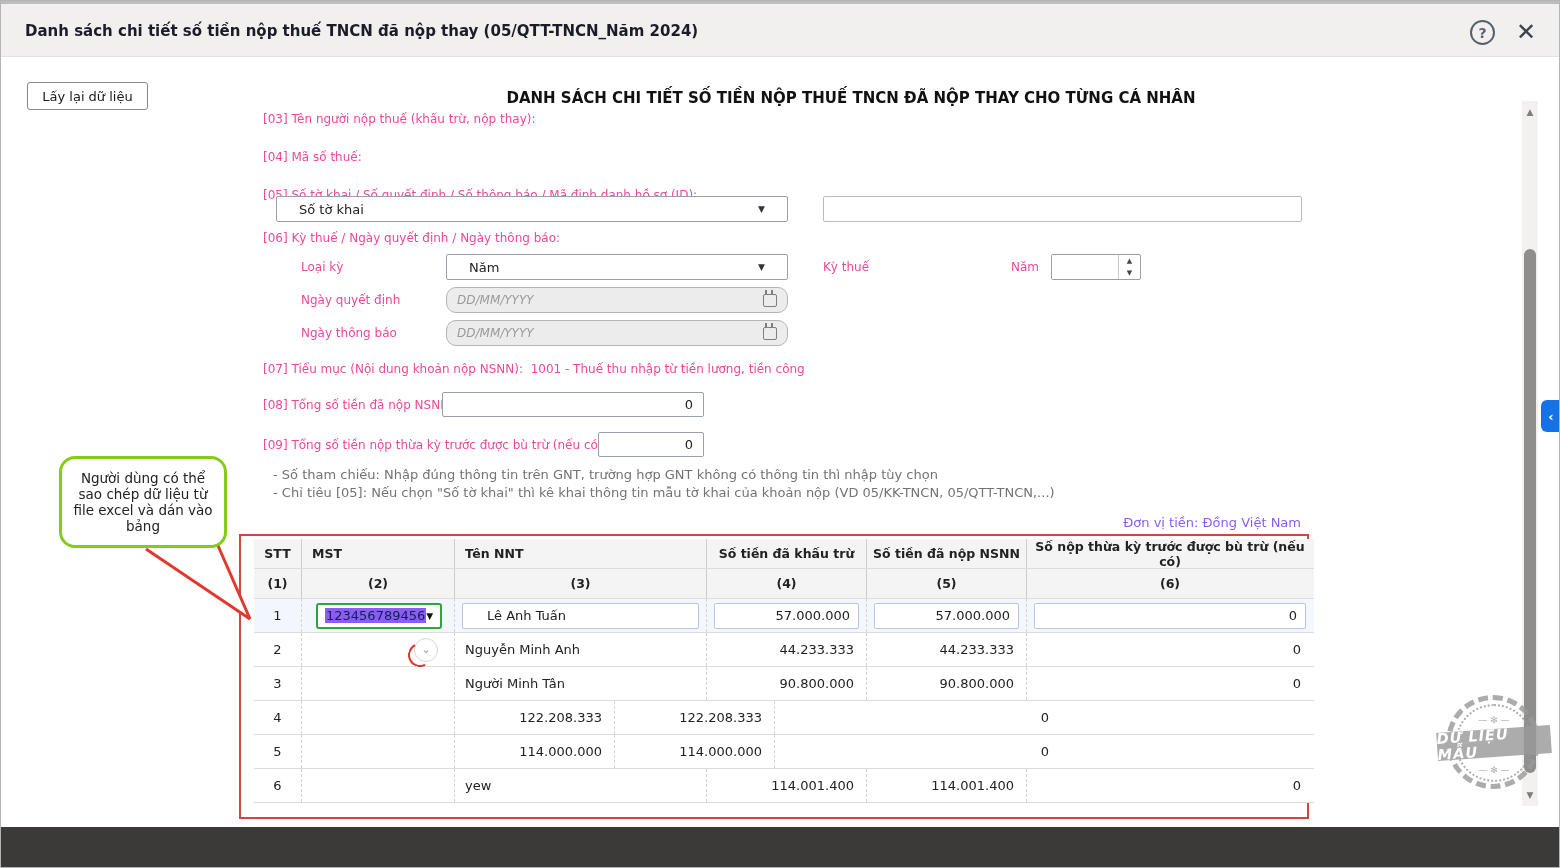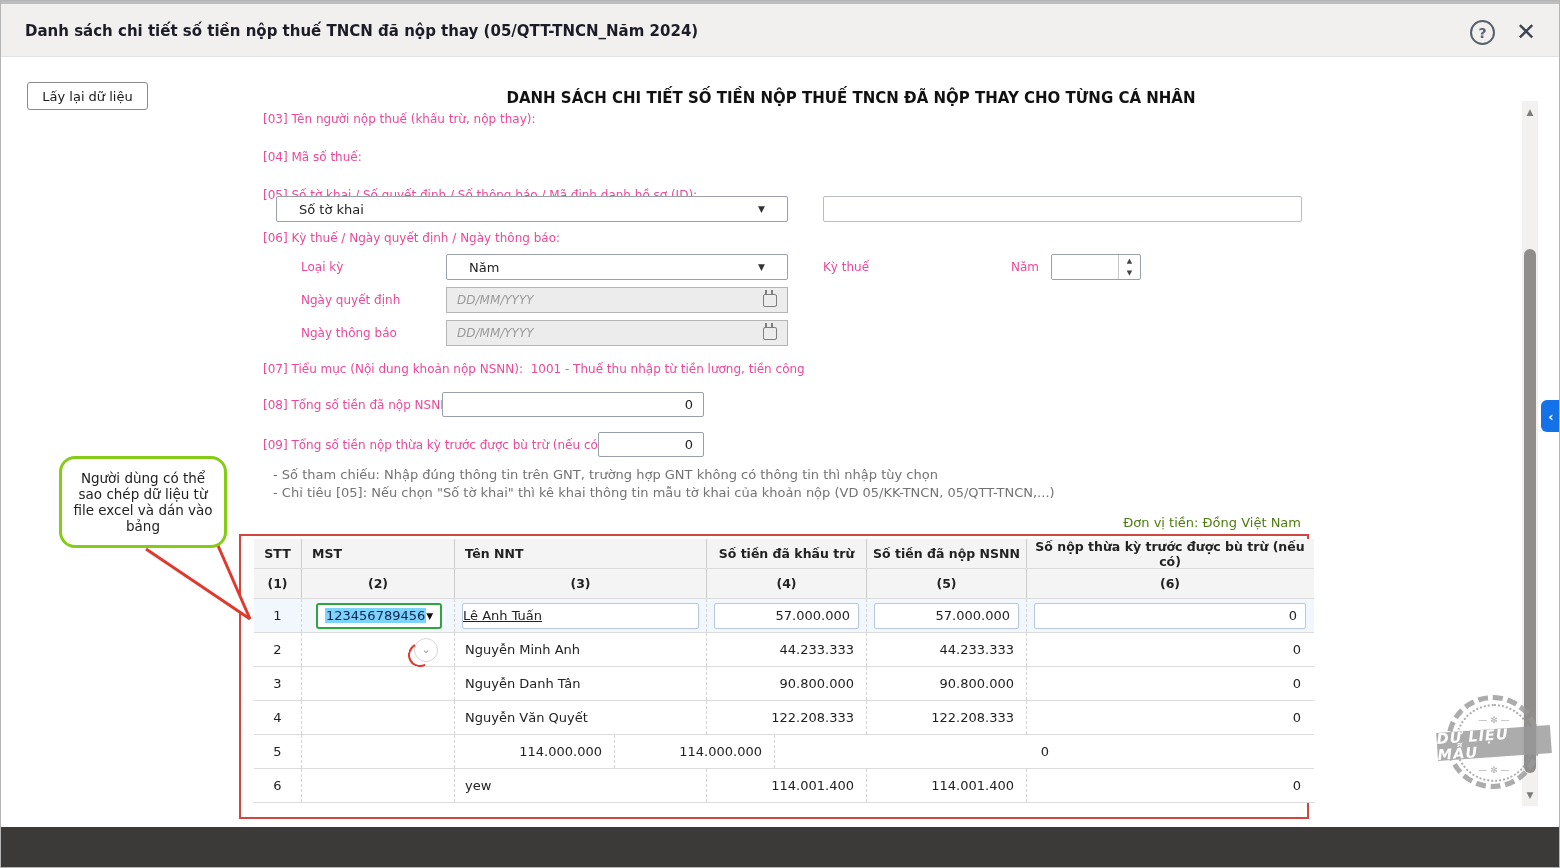--- a/index.html
+++ b/index.html
@@ -24,33 +24,33 @@
                font-size:13px; color:#1a1a1a; display:flex; align-items:center; justify-content:center; cursor:pointer; }
   .heading { position:absolute; left:400px; top:88px; width:900px; text-align:center;
              font-size:15px; font-weight:bold; color:#111; }
   .selectbox { position:absolute; height:26px; background:#fff; border:1px solid #9aa0ab; border-radius:2px;
                display:flex; align-items:center; padding:0 22px; font-size:13px; color:#222; cursor:pointer; }
   .selectbox .caret { margin-left:auto; font-size:9px; color:#333; }
   .textbox { position:absolute; height:26px; background:#fff; border:1px solid #b9bcc6; border-radius:2px;
              font-size:13px; color:#222; padding:0 8px; }
   .numbox { position:absolute; height:25px; background:#fff; border:1px solid #9aa0ab; border-radius:2px;
             font-size:13px; color:#222; display:flex; align-items:center; justify-content:flex-end; padding:0 10px; }
-  .datebox { position:absolute; height:26px; background:#ececec; border:1px solid #b5b5b5; border-radius:0;
+  .datebox { position:absolute; height:26px; background:#ececec; border:1px solid #b5b5b5; border-radius:10px;
              display:flex; align-items:center; padding:0 10px; }
   .datebox .ph { font-size:12px; font-style:italic; color:#9a9a9a; }
   .cal-icon { margin-left:auto; width:14px; height:13px; border:1.6px solid #7e7e7e; border-radius:2px; position:relative; }
   .cal-icon:before { content:''; position:absolute; top:-5px; left:1px; width:2px; height:4px; background:#7e7e7e;
                      box-shadow:6px 0 0 #7e7e7e; }
   .spinner { position:absolute; left:1050px; top:253px; width:90px; height:26px; border:1px solid #9aa0ab;
              border-radius:2px; background:#fff; display:flex; }
   .spinner .sp-val { flex:1; }
   .spinner .sp-btns { width:22px; border-left:1px solid #c9c9c9; display:flex; flex-direction:column; }
   .spinner .sp-btns div { flex:1; font-size:7px; color:#444; display:flex; align-items:center; justify-content:center; cursor:pointer; }
   .note-red { position:absolute; font-size:13px; color:#737373; white-space:nowrap; }
-  .currency { position:absolute; top:514px; right:258px; font-size:13px; color:#4d7c0f;margin-left:24px; }
+  .currency { position:absolute; top:514px; right:258px; font-size:13px; color:#8b5cf6;margin-left:24px; }
 
   
   .tbl-frame { position:absolute; left:238px; top:533px; width:1070px; height:285px;
                border:2px solid #cf4740; background:#fff; }
   .tbl { position:absolute; left:13px; top:3px; width:1060px; }
   .trow { display:flex; border-bottom:1px solid #dcdcdc; }
   .thead-row { background:#f4f4f4; height:30px; }
   .thead-row .tcell { border-right:1px solid #cccccc; font-weight:bold; font-size:12.5px; color:#222;
                       display:flex; align-items:center; justify-content:center; padding:0 6px; text-align:center;}
   .thead-row .tcell.al { justify-content:flex-start; padding-left:10px; }
@@ -58,25 +58,25 @@
   .drow .tcell { border-right:1px dashed #d4d4d4; font-size:13px; color:#222;
                  display:flex; align-items:center; padding:0 2px; position:relative; }
   .tcell:last-child { border-right:none; }
   .c1{width:48px; justify-content:center;} .c2{width:153px;} .c3{width:252px;}
   .c4{width:160px;} .c5{width:160px;} .c6{width:286px;}
   .drow .num { justify-content:flex-end; padding-right:12px; }
   .drow .nm { padding-left:10px; }
   .drow.first { background:#f2f6fd; }
   .cell-input { height:26px; background:#fff; border:1px solid #b9c6e0; border-radius:2px;
                 display:flex; align-items:center; font-size:13px; color:#222; flex:1; margin:0 5px; }
-  .cell-input.left { padding-left:0;text-decoration:underline; }
+  .cell-input.left { padding-left:24px; }
   .cell-input.num-i { justify-content:flex-end; padding-right:8px; }
   .combobox { height:26px; margin:0 10px 0 12px; flex:1; border:2px solid #2fa63c; border-radius:3px;
               background:#fff; display:flex; align-items:center; padding:0 7px; cursor:pointer; }
-  .combobox .sel-text { background:#7dd3fc; color:#0d2450; font-size:13px; padding:0 1px; }
+  .combobox .sel-text { background:#8b5cf6; color:#0d2450; font-size:13px; padding:0 1px; }
   .combobox .caret { margin-left:auto; font-size:9px; color:#111; }
   .dd-circle { width:24px; height:24px; border:1px solid #d6d6d6; border-radius:50%; background:#fff;
                margin-left:auto; margin-right:14px; display:flex; align-items:center; justify-content:center;
                color:#9a9a9a; font-size:11px; cursor:pointer; position:relative; }
   .dd-circle:after { content:''; position:absolute; left:-7px; top:4px; width:20px; height:20px;
                      border:2px solid transparent; border-left-color:#e0392e; border-bottom-color:#e0392e;
                      border-radius:50%; transform:rotate(18deg); }
 
   
   .callout { position:absolute; left:58px; top:455px; width:168px; height:92px; background:#fff;
@@ -229,29 +229,28 @@
             <div class="dd-circle">⌄</div>
           </div>
           <div class="tcell c3 nm">Nguyễn Minh Anh</div>
           <div class="tcell c4 num">44.233.333</div>
           <div class="tcell c5 num">44.233.333</div>
           <div class="tcell c6 num">0</div>
         </div>
         <div class="trow drow">
           <div class="tcell c1">3</div>
           <div class="tcell c2"></div>
-          <div class="tcell c3 nm">Nguyễn Danh Tân</div>
+          <div class="tcell c3 nm">Người Minh Tân</div>
           <div class="tcell c4 num">90.800.000</div>
           <div class="tcell c5 num">90.800.000</div>
           <div class="tcell c6 num">0</div>
         </div>
         <div class="trow drow">
           <div class="tcell c1">4</div>
           <div class="tcell c2"></div>
-          <div class="tcell c3 nm">Nguyễn Văn Quyết</div>
           <div class="tcell c4 num">122.208.333</div>
           <div class="tcell c5 num">122.208.333</div>
           <div class="tcell c6 num">0</div>
         </div>
         <div class="trow drow">
           <div class="tcell c1">5</div>
           <div class="tcell c2"></div>
           <div class="tcell c4 num">114.000.000</div>
           <div class="tcell c5 num">114.000.000</div>
           <div class="tcell c6 num">0</div>

